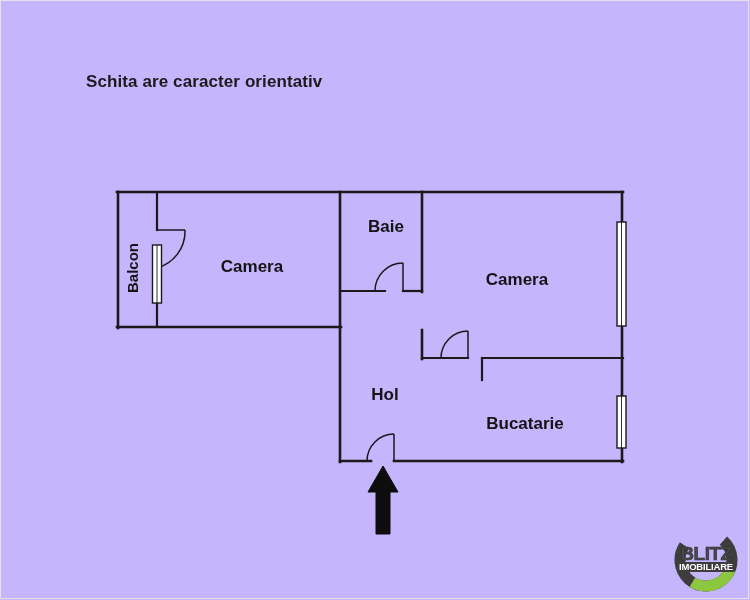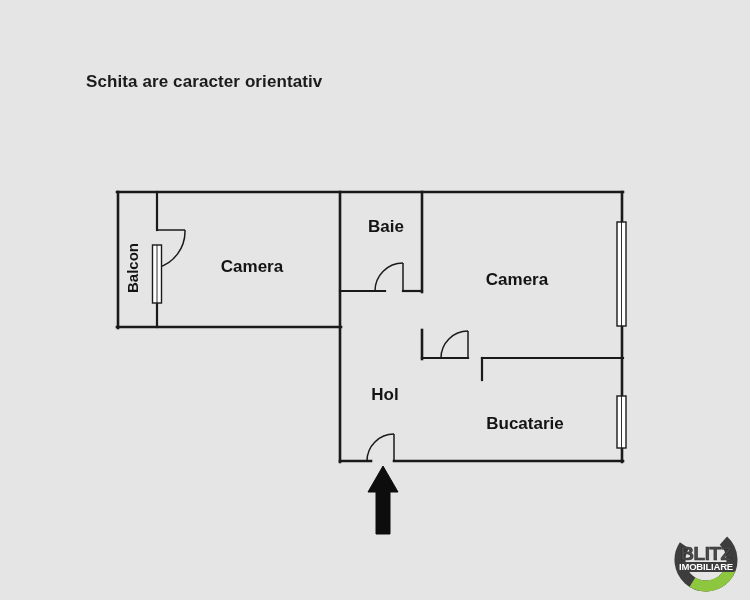--- a/index.html
+++ b/index.html
@@ -14,21 +14,21 @@
     font-family: "Liberation Sans", sans-serif;
     overflow: hidden;
   }
 
   #canvas {
     position: absolute;
     left: 0;
     top: 0;
     width: 750px;
     height: 600px;
-    background: #e5e5e5;
+    background: #c4b5fd;
   }
 
   .page-border {
     position: absolute;
     left: 0;
     top: 0;
     width: 749px;
     height: 599px;
     border: 1px solid #e4e4e4;
     box-sizing: border-box;

